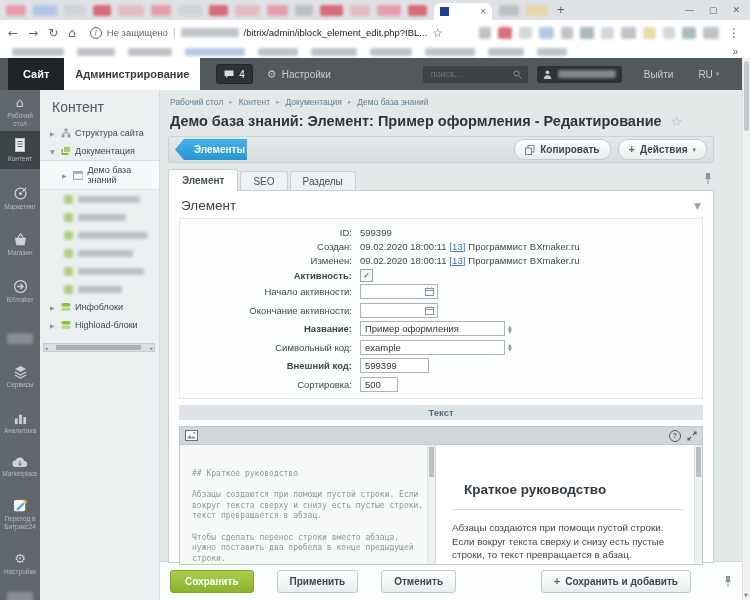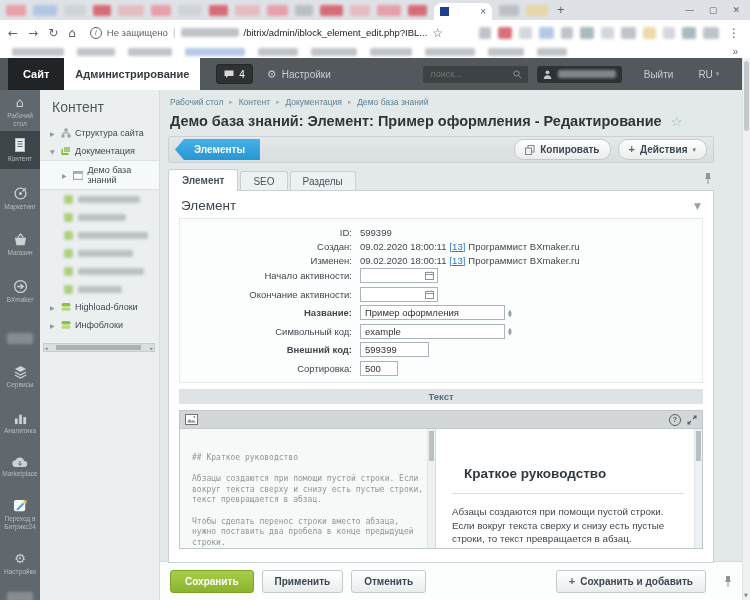--- a/index.html
+++ b/index.html
@@ -93,21 +93,21 @@
     box-sizing:border-box;overflow:hidden;}
   .bcrumb{padding:7px 0 0 10px;font-size:8.5px;color:#5d8195;display:flex;gap:6px;align-items:center;}
   .bsep{color:#95a6af;font-size:6.5px;font-family:"DejaVu Sans",sans-serif;}
   .titlerow{padding:6px 0 0 10px;display:flex;align-items:center;gap:9px;}
   .ptitle{font-size:14.5px;color:#2f363b;font-weight:bold;margin:0;}
   .favstar{color:#9fb3bc;font-size:13px;font-family:"DejaVu Sans",sans-serif;}
   .band{margin:7px 0 0 8px;width:546px;height:27px;background:linear-gradient(#e4e8ea,#d8dde0);
     border:1px solid #cbd1d4;border-radius:2px;box-sizing:border-box;display:flex;
     align-items:center;padding:0 6px;}
   .btn-elements{background:linear-gradient(#45b1e8,#2697d2);color:#fff;font-weight:bold;
-    font-size:10px;padding:5px 15px 5px 19px;border:none;cursor:pointer;
+    font-size:10px;padding:5px 2px 5px 19px;border:none;cursor:pointer;
     clip-path:polygon(9px 0,100% 0,100% 100%,9px 100%,0 50%);font-family:"Liberation Sans",sans-serif;}
   .btn-w{background:linear-gradient(#ffffff,#e9eced);border:1px solid #c3cacd;border-radius:10px;
     color:#3c4750;font-weight:bold;font-size:10px;padding:4px 10px;display:flex;gap:5px;
     align-items:center;cursor:pointer;font-family:"Liberation Sans",sans-serif;}
   .plus{font-weight:bold;font-size:11px;color:#5b656c;line-height:9px;}
   .tabsrow{margin:6px 0 0 8px;display:flex;align-items:flex-end;position:relative;height:22px;}
   .tab{background:#eef1f2;border:1px solid #c9d0d3;border-bottom:none;border-radius:3px 3px 0 0;
     padding:4px 12px 4px;font-size:10px;color:#46515a;margin-right:2px;cursor:pointer;}
   .tab.active{background:#fff;font-weight:bold;padding:5px 13px;position:relative;z-index:3;}
   .pin-abs{position:absolute;right:30px;top:3px;}
@@ -148,21 +148,21 @@
   .md-line{min-height:10.6px;white-space:nowrap;}
   .vtrack{position:absolute;right:0;top:0;bottom:0;width:7px;background:#eef1f1;
     border-left:1px solid #dfe3e4;}
   .vthumb{position:absolute;top:2px;left:1px;width:5px;height:30px;background:#b9c0c3;}
   .pprev{flex:1;background:#fff;position:relative;padding:25px 18px 0 16px;overflow:hidden;}
   .prevh{font-size:13.5px;font-weight:bold;color:#323a40;margin:12px;}
   .prevhr{border:none;border-top:1px solid #d9dee0;margin:8px 0 11px;}
   .prevp{font-size:9.8px;line-height:13.5px;color:#3e464d;margin:0;}
   .prevpart{margin-top:9px;}
   .footer{position:absolute;left:0;bottom:0;width:582px;height:39px;background:#fcfdfd;
-    border-top:1px solid #d4d9db;display:flex;align-items:center;padding:0 10px;gap:8px;
+    border-top:1px solid #d4d9db;display:flex;align-items:center;padding:0 10px;gap:23px;
     box-sizing:border-box;}
   .btn-save{background:linear-gradient(#a8cd4c,#8bb32c);border:1px solid #7fa526;color:#fff;
     font-weight:bold;font-size:10px;padding:5px 14px;border-radius:3px;cursor:pointer;
     font-family:"Liberation Sans",sans-serif;}
   .btn-sec{background:linear-gradient(#ffffff,#e9eced);border:1px solid #c3cacd;color:#3c4750;
     font-weight:bold;font-size:10px;padding:5px 12px;border-radius:3px;cursor:pointer;
     font-family:"Liberation Sans",sans-serif;}
   .saveadd{margin-left:auto;display:flex;gap:5px;align-items:center;}
 
   
@@ -420,29 +420,29 @@
     <div class="trblur">
         <span class="ic blb"></span>
         <span class="tx blb" style="width:44px"></span>
       </div>
     <div class="titem">
       <span class="arr">▶</span>
       <svg width="10" height="10" viewBox="0 0 10 10">
           <rect x="0.5" y="1" width="9" height="3.4" rx="1.5" fill="#8fc140"></rect>
           <rect x="0.5" y="5.4" width="9" height="3.4" rx="1.5" fill="#b6d77f"></rect>
         </svg>
-      <span>Highload-блоки</span>
+      <span>Инфоблоки</span>
     </div>
     <div class="titem">
       <span class="arr">▶</span>
       <svg width="10" height="10" viewBox="0 0 10 10">
           <rect x="0.5" y="1" width="9" height="3.4" rx="1.5" fill="#8fc140"></rect>
           <rect x="0.5" y="5.4" width="9" height="3.4" rx="1.5" fill="#b6d77f"></rect>
         </svg>
-      <span>Инфоблоки</span>
+      <span>Highload-блоки</span>
     </div>
     <div class="hscroll">
       <span class="harr">◂</span>
       <span class="hthumb"></span>
       <span class="harr" style="margin-left:auto">▸</span>
     </div>
   </div>
 
   <div class="main">
     <div class="bcrumb">
@@ -500,20 +500,24 @@
           <span class="fval">09.02.2020 18:00:11</span>
           <span class="flink">[13]</span>
           <span class="fval">Программист BXmaker.ru</span>
         </div>
         <div class="frow">
           <span class="flabel">Изменен:</span>
           <span class="fval">09.02.2020 18:00:11</span>
           <span class="flink">[13]</span>
           <span class="fval">Программист BXmaker.ru</span>
         </div>
+        <div class="frow" style="min-height:14px">
+          <span class="flabel bold">Активность:</span>
+          <span class="cb">✓</span>
+        </div>
         <div class="frow inprow">
           <span class="flabel">Начало активности:</span>
           <span class="dwrap">
             <input class="tin" style="width: 78px;" value="">
             <svg width="9" height="9" viewBox="0 0 9 9">
                 <rect x="0.5" y="1.5" width="8" height="7" fill="none" stroke="#8b949a"></rect>
                 <line x1="0.5" y1="3.5" x2="8.5" y2="3.5" stroke="#8b949a"></line>
                 <line x1="2.5" y1="0.5" x2="2.5" y2="2" stroke="#8b949a"></line>
                 <line x1="6.5" y1="0.5" x2="6.5" y2="2" stroke="#8b949a"></line>
               </svg>

